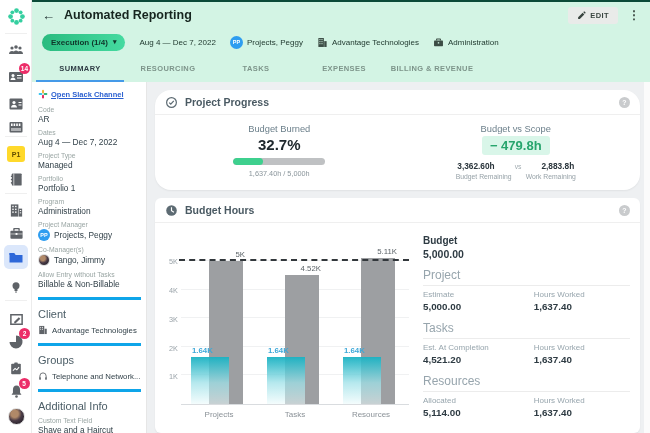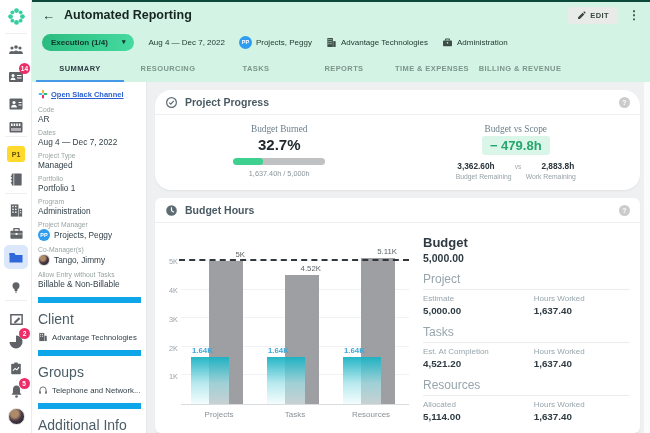--- a/index.html
+++ b/index.html
@@ -20,55 +20,55 @@
   .topbar { position:absolute; left:32px; top:0; right:0; height:82px; background:#d3f4e4; }
   .topstrip { position:absolute; left:0; top:0; right:0; height:2px; background:#0b4a38; }
   .hrow1 { position:absolute; left:0; top:2px; right:0; height:26px; display:flex; align-items:center; padding:0 10px; }
   .back { font-size:13px; color:#233; cursor:pointer; margin-right:9px; line-height:1; }
   .ptitle { font-size:12.5px; font-weight:bold; color:#16251f; }
   .hspacer { flex:1; }
   .edit-btn { display:flex; align-items:center; gap:4px; background:#e9ebe9; border-radius:3px; padding:4px 9px; font-size:7.5px; font-weight:bold; color:#39453f; letter-spacing:.4px; cursor:pointer; }
   .kebab { font-size:12px; font-weight:bold; color:#39453f; margin-left:10px; cursor:pointer; }
 
   .hrow2 { position:absolute; left:0; top:31px; right:0; height:22px; display:flex; align-items:center; padding:0 10px; gap:14px; font-size:8px; color:#223b31; }
-  .stage-pill { display:flex; align-items:center; gap:14px; background:linear-gradient(90deg,#2abb7f,#45daa0); border-radius:9px; padding:4px 9px; font-size:8px; font-weight:bold; color:#10352a; cursor:pointer; }
+  .stage-pill { display:flex; align-items:center; gap:5px; background:linear-gradient(90deg,#2abb7f,#45daa0); border-radius:9px; padding:4px 9px; font-size:8px; font-weight:bold; color:#10352a; cursor:pointer; }
   .stage-pill .chev { font-size:7px; }
   .meta-item { display:flex; align-items:center; gap:4px; cursor:pointer; }
   .mini-avatar { width:13px; height:13px; border-radius:50%; background:#2e9df0; color:#fff; font-size:5.5px; font-weight:bold; display:flex; align-items:center; justify-content:center; }
 
   .tabs { position:absolute; left:4px; top:56px; right:0; height:26px; display:flex; }
   .tab { width:88px; display:flex; align-items:center; justify-content:center; font-size:7.5px; letter-spacing:.4px; color:#7d948a; cursor:pointer; border-bottom:2px solid transparent; font-weight:bold; }
   .tab.active { color:#2e3c44; border-bottom-color:#459ae8; }
 
   
   .content { position:absolute; left:32px; top:82px; right:0; bottom:0; background:#eef0f2; display:flex; }
 
   .details { width:115px; background:#fff; border-right:1px solid #e6e6e6; padding:7px 5px 0 6px; overflow:hidden; flex:none; }
   .slack-row { display:flex; align-items:center; gap:3px; margin-bottom:7px; }
   .slack-link { font-size:7.5px; font-weight:bold; color:#2a5fd0; text-decoration:underline; white-space:nowrap; cursor:pointer; }
   .f-label { font-size:6.8px; color:#9aa6a4; margin-bottom:1px; }
   .f-value { font-size:8.3px; color:#33424a; margin-bottom:5px; white-space:nowrap; }
   .person-row { display:flex; align-items:center; gap:4px; margin-bottom:5px; }
   .person-row .mini-avatar { width:12px; height:12px; }
   .person-name { font-size:8.3px; color:#33424a; white-space:nowrap; }
-  .sec-title { font-size:14px; color:#4b5d66; margin:8px 0 5px; border-top:6px solid #0ea5e9; padding-top:8px; }
+  .sec-title { font-size:11px; color:#4b5d66; margin:8px 0 5px; border-top:3px solid #0ea5e9; padding-top:8px; }
   .icon-row { display:flex; align-items:center; gap:4px; font-size:7.8px; color:#33424a; white-space:nowrap; overflow:hidden; text-overflow:ellipsis; margin-bottom:2px; }
   .icon-row span { overflow:hidden; text-overflow:ellipsis; }
 
   .main { flex:1; padding:8px 10px 0 8px; display:flex; flex-direction:column; overflow:hidden; }
   .card { background:#fff; border-radius:6px; box-shadow:0 1px 2px rgba(0,0,0,.06); }
   .card-head { height:25px; display:flex; align-items:center; gap:7px; padding:0 10px; border-bottom:1px solid #efefef; }
   .card-title { font-size:10.5px; font-weight:bold; color:#4a5a63; flex:1; }
   .help { width:11px; height:11px; border-radius:50%; background:#c9cbcd; color:#fff; font-size:7px; font-weight:bold; display:flex; align-items:center; justify-content:center; cursor:pointer; }
 
   
   .progress-card { margin-bottom:8px;border-radius:16px; }
   .pc-body { display:flex; padding:9px 6px 10px; }
   .pc-col { flex:1; display:flex; flex-direction:column; align-items:center; }
-  .m-label { font-size:9.3px; color:#6b7f8a; margin-bottom:2px;font-family:Liberation Serif, serif; }
+  .m-label { font-size:9.3px; color:#6b7f8a; margin-bottom:2px; }
   .m-value { font-size:15px; font-weight:bold; color:#20292e; margin-bottom:5px; }
   .track { width:92px; height:7px; background:#bfc1c3; border-radius:4px; overflow:hidden; margin-bottom:4px; }
   .fill { height:100%; background:#3ed08e; border-radius:4px; }
   .m-detail { font-size:7.3px; color:#8a959b; }
   .cmp-value { font-size:13px; font-weight:bold; color:#27a56d; background:#d9f6e9; border-radius:3px; padding:2px 8px; margin-bottom:6px; }
   .cmp-row { display:flex; gap:20px; align-items:baseline; font-size:8.3px; font-weight:bold; color:#28333a; }
   .cmp-vs { font-size:6.8px; color:#a3adb2; font-weight:normal; }
   .cmp-caps { display:flex; gap:14px; font-size:6.8px; color:#97a2a8; margin-top:2px; }
 
   
@@ -83,21 +83,21 @@
   .bar-group { position:relative; width:56px; height:100%; }
   .bar { position:absolute; bottom:0; }
   .gray-bar { left:18px; width:34px; background:#9d9fa2; z-index:1; }
   .teal-bar { left:0; width:38px; background:linear-gradient(180deg, rgba(26,178,195,.95) 0%, rgba(158,225,232,.75) 55%, rgba(235,250,251,.55) 100%); z-index:2; }
   .blabel { position:absolute; top:-11px; font-size:7.8px; white-space:nowrap; }
   .glabel { right:-2px; color:#5d6469; }
   .tlabel { left:1px; color:#3da8d8; font-weight:bold; }
   .x-label { position:absolute; bottom:-15px; left:0; width:100%; text-align:center; font-size:8px; color:#8a9197; }
 
   .stats { flex:1; padding-left:14px; padding-top:2px; }
-  .stat-budget-label { font-size:13px; font-weight:bold; color:#2e3b43; }
+  .stat-budget-label { font-size:10px; font-weight:bold; color:#2e3b43; }
   .stat-budget-value { font-size:10.5px; font-weight:bold; color:#2e3b43; margin:2px 0 8px; }
   .stat-section { margin-bottom:9px; }
   .stat-sec-title { font-size:12px; color:#97a5ad; border-bottom:1px solid #ececec; padding-bottom:3px; margin-bottom:4px; }
   .stat-cols { display:flex; }
   .stat-col { flex:1.15; }
   .stat-col.rcol { flex:1; }
   .stat-lab { font-size:8px; color:#97a5ad; margin-bottom:2px; }
   .stat-val { font-size:9.8px; font-weight:bold; color:#2e3b43; }
 
   .gutter { position:absolute; right:0; top:82px; width:6px; bottom:0; background:#fbfbfb; }
@@ -317,22 +317,21 @@
           <rect x="7" y="7.5" width="2" height="2" fill="#d3f4e4"></rect>
         </svg>
       <span>Administration</span>
     </span>
   </div>
 
   <div class="tabs">
     <span class="tab active">SUMMARY</span>
     <span class="tab">RESOURCING</span>
     <span class="tab">TASKS</span>
-    <span class="tab">REPORTS</span>
-    <span class="tab">TIME &amp; EXPENSES</span>
+    <span class="tab">EXPENSES</span>
     <span class="tab">BILLING &amp; REVENUE</span>
   </div>
 </div>
 
 <div class="content">
 
   <div class="details">
     <div class="slack-row">
       <svg class="ic" width="10" height="10" viewBox="0 0 16 16">
           <rect x="1" y="6.5" width="6" height="3" rx="1.5" fill="#36c5f0"></rect>

